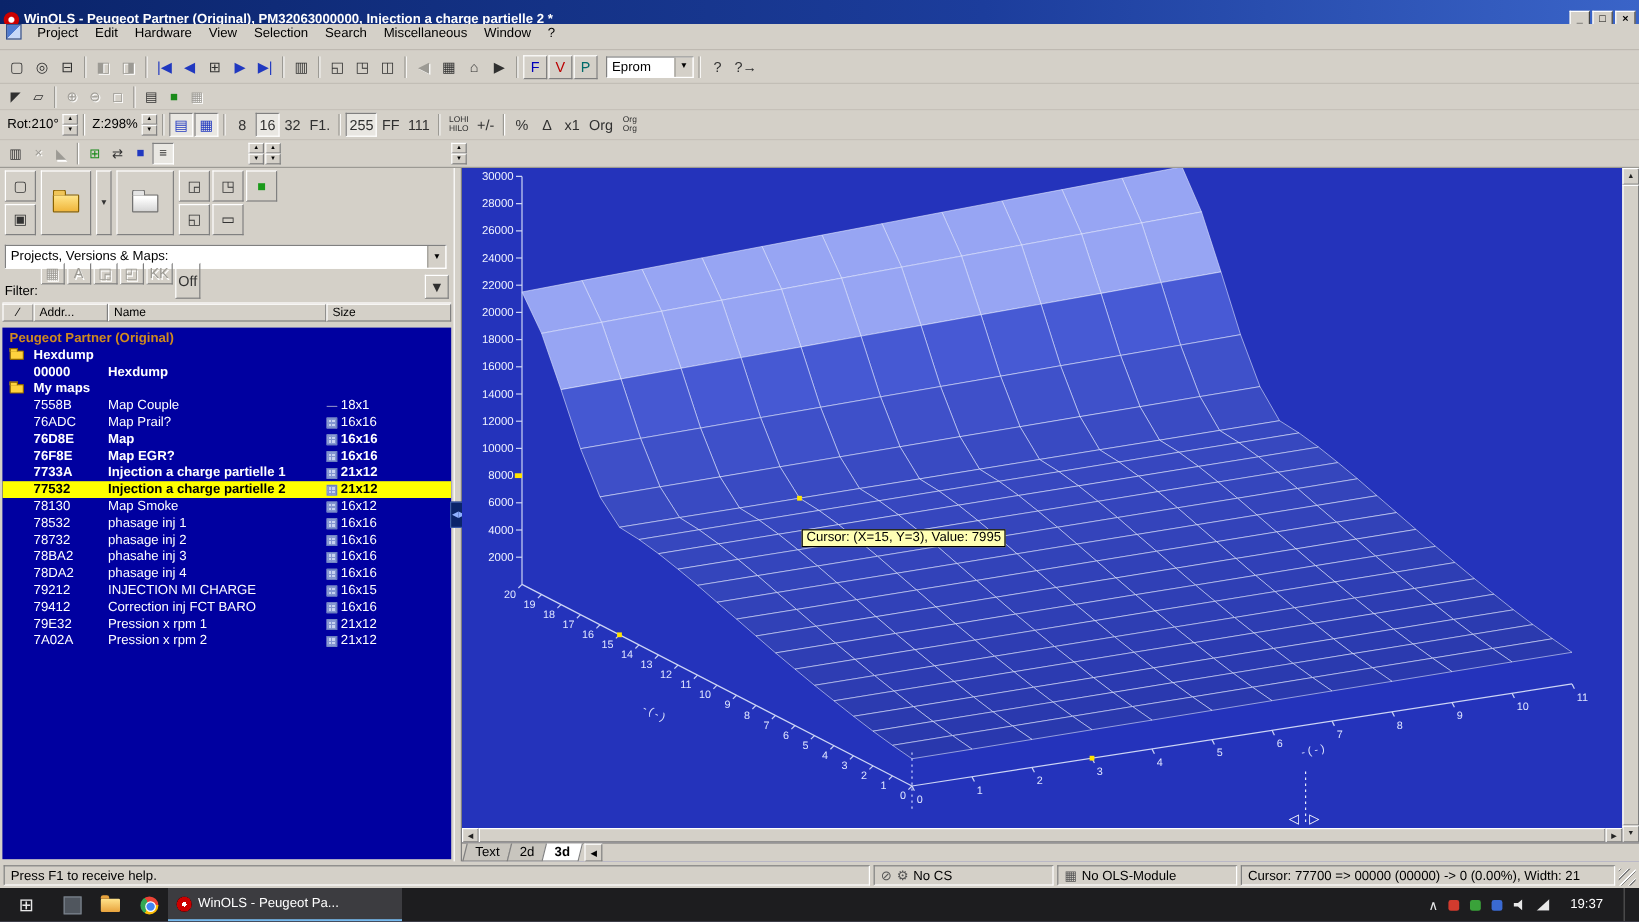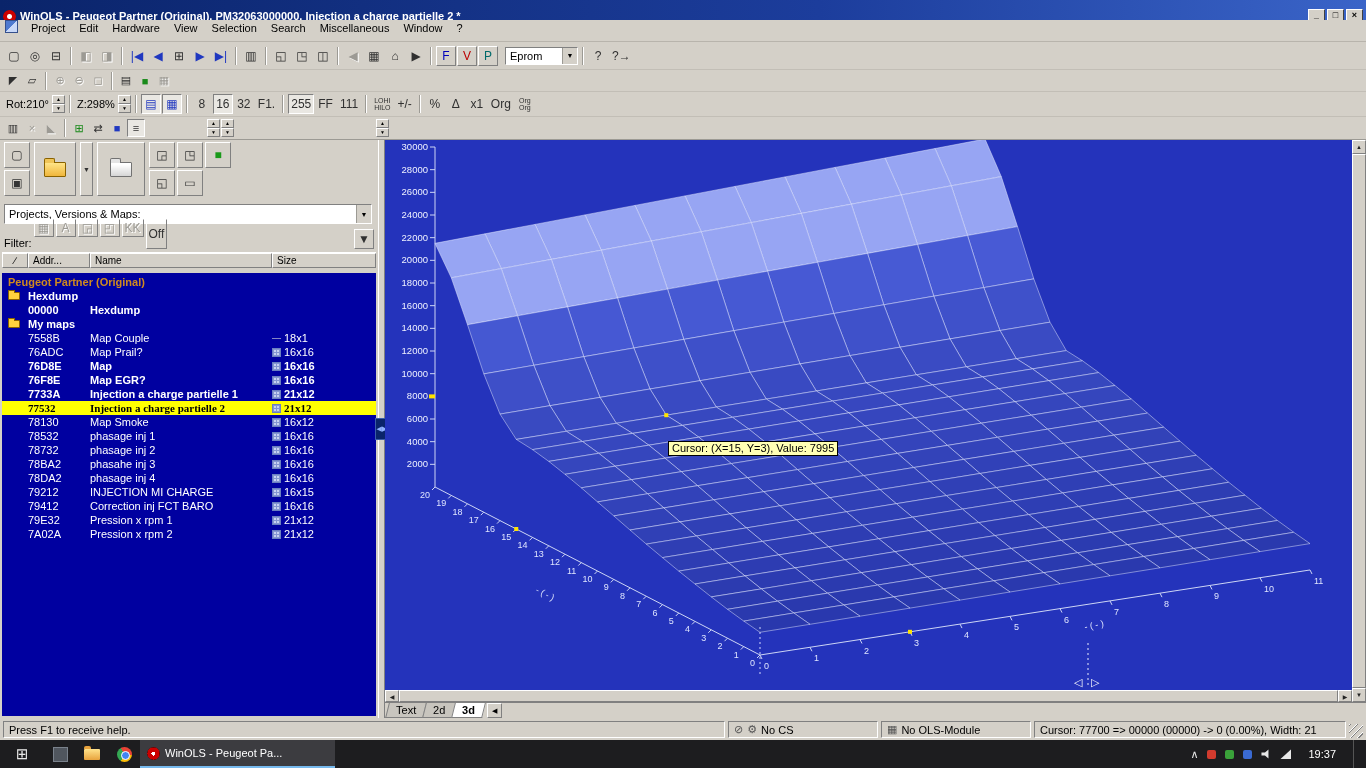--- a/index.html
+++ b/index.html
@@ -60,21 +60,21 @@
   .filter-spacer{flex:1;}
   .lhead{display:flex;height:16px;margin:2px 2px 0 2px;border-top:1px solid #fff;}
   .hcell{border:1px solid;border-color:#fff #808080 #808080 #fff;background:#d4d0c8;padding:1px 4px;font-size:10px;overflow:hidden;white-space:nowrap;}
   .h0{width:26px;text-align:center;}
   .h1{width:62px;}
   .h2{width:182px;}
   .h3{flex:1;}
   .tree{position:absolute;left:2px;right:2px;top:133px;bottom:2px;background:#0000a0;overflow:hidden;padding-top:2px;}
   .trow{display:flex;height:14px;line-height:14px;color:#fff;white-space:nowrap;align-items:center;}
   .trow.b{font-weight:bold;}
-  .trow.sel{background:#ffff00;color:#000;font-family:Liberation Serif, serif;}
+  .trow.sel{background:#ffff00;color:#000;}
   .trow .cicon{width:26px;flex:0 0 auto;display:flex;align-items:center;padding-left:6px;}
   .trow .caddr{width:62px;flex:0 0 auto;overflow:hidden;}
   .trow .cname{width:182px;flex:0 0 auto;overflow:hidden;}
   .trow .csize{flex:1;display:flex;align-items:center;gap:3px;overflow:hidden;}
   .trow .cproj{padding-left:6px;color:#d08a1e;font-weight:bold;}
   .ico-folder{position:relative;width:12px;height:8px;background:#ffd23e;border:1px solid #8a6200;border-radius:1px;display:inline-block;margin-right:4px;flex:0 0 auto;}
   .ico-folder::before{content:"";position:absolute;left:-1px;top:-3px;width:5px;height:2px;background:#ffd23e;border:1px solid #8a6200;border-bottom:none;}
   .ico-map{width:9px;height:9px;flex:0 0 auto;background-color:#c7d2f0;border:1px solid #6a7fc0;
      background-image:repeating-linear-gradient(0deg,#8496d2 0 1px,transparent 1px 3px),repeating-linear-gradient(90deg,#8496d2 0 1px,transparent 1px 3px);}
   .ico-dash{color:#c8c8d8;font-size:9px;width:9px;flex:0 0 auto;line-height:9px;}

